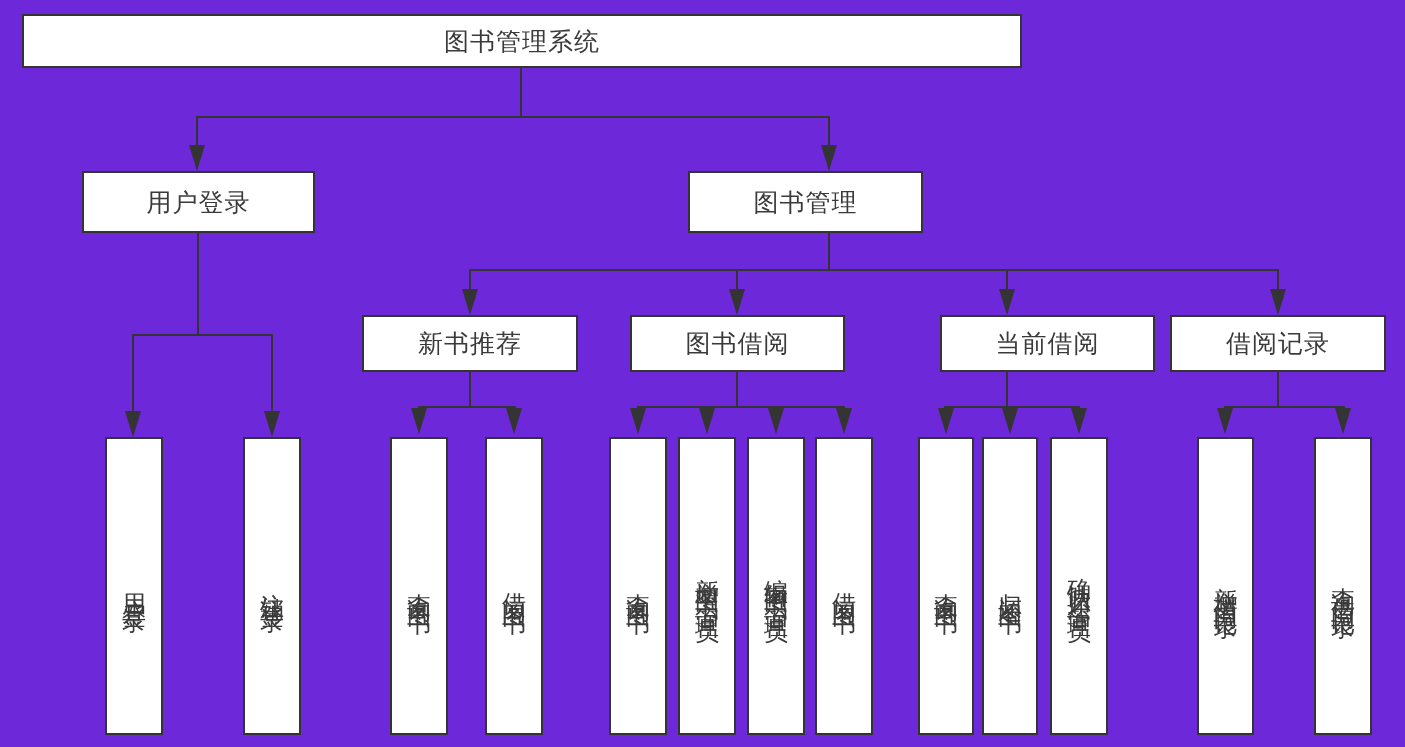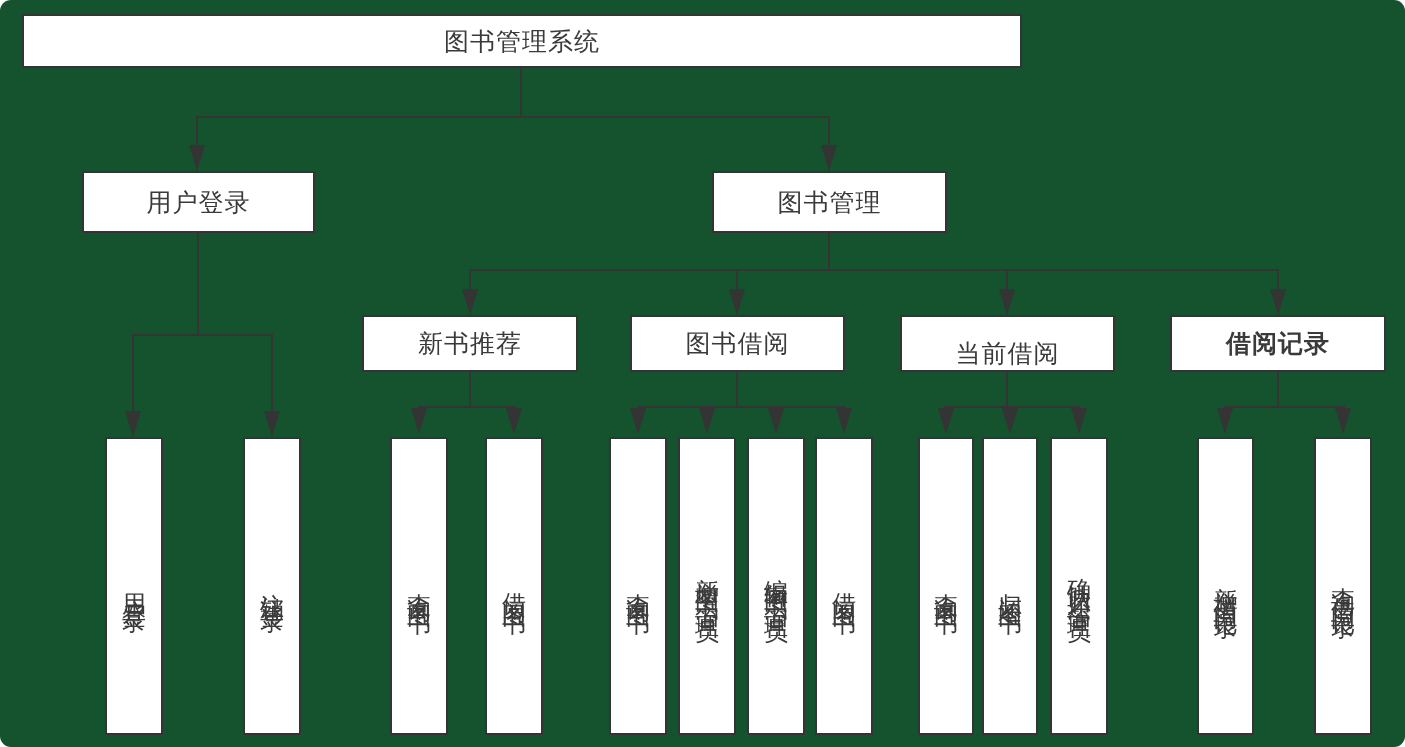--- a/index.html
+++ b/index.html
@@ -1,18 +1,18 @@
 <!DOCTYPE html>
 <html><head>
 <meta charset="utf-8">
 <style>
   html,body{margin:0;padding:0;background:#ffffff;}
   #canvas{
-    position:relative;width:1405px;height:747px;background:#14532d;
-    font-family:"Liberation Sans","DejaVu Sans",sans-serif;overflow:hidden;border-radius:11px;
+    position:relative;width:1405px;height:747px;background:#6d28d9;
+    font-family:"Liberation Sans","DejaVu Sans",sans-serif;overflow:hidden;
   }
   .hbox{
     position:absolute;box-sizing:border-box;border:2px solid #343434;background:#ffffff;
     display:flex;align-items:center;justify-content:center;
     color:#3a3a3a;font-size:25px;letter-spacing:1px;
   }
   .vbox{
     position:absolute;box-sizing:border-box;border:2px solid #343434;background:#ffffff;
     top:437px;height:298px;
     display:flex;align-items:center;justify-content:center;
@@ -39,34 +39,34 @@
 
 <div id="canvas">
 
   <div class="hbox" style="left:22px;top:14px;width:1000px;height:54px;">
     <span>图书管理系统</span>
   </div>
 
   <div class="hbox" style="left:82px;top:171px;width:233px;height:62px;">
     <span>用户登录</span>
   </div>
-  <div class="hbox" style="left:712px;top:171px;width:235px;height:62px;justify-content:center;">
+  <div class="hbox" style="left:688px;top:171px;width:235px;height:62px;justify-content:center;">
     <span>图书管理</span>
   </div>
 
   <div class="hbox" style="left:630px;top:315px;width:215px;height:57px;">
     <span>图书借阅</span>
   </div>
   <div class="hbox" style="left:362px;top:315px;width:216px;height:57px;">
     <span>新书推荐</span>
   </div>
-  <div class="hbox" style="left:900px;top:315px;width:215px;height:57px;align-items:flex-end;">
+  <div class="hbox" style="left:940px;top:315px;width:215px;height:57px;">
     <span>当前借阅</span>
   </div>
-  <div class="hbox" style="left:1170px;top:315px;width:216px;height:57px;font-weight:bold;">
+  <div class="hbox" style="left:1170px;top:315px;width:216px;height:57px;">
     <span>借阅记录</span>
   </div>
 
   <div class="vbox" style="left:105px;width:58px;">
     <span>用户登录</span>
   </div>
   <div class="vbox" style="left:243px;width:58px;">
     <span>注销登录</span>
   </div>
 

